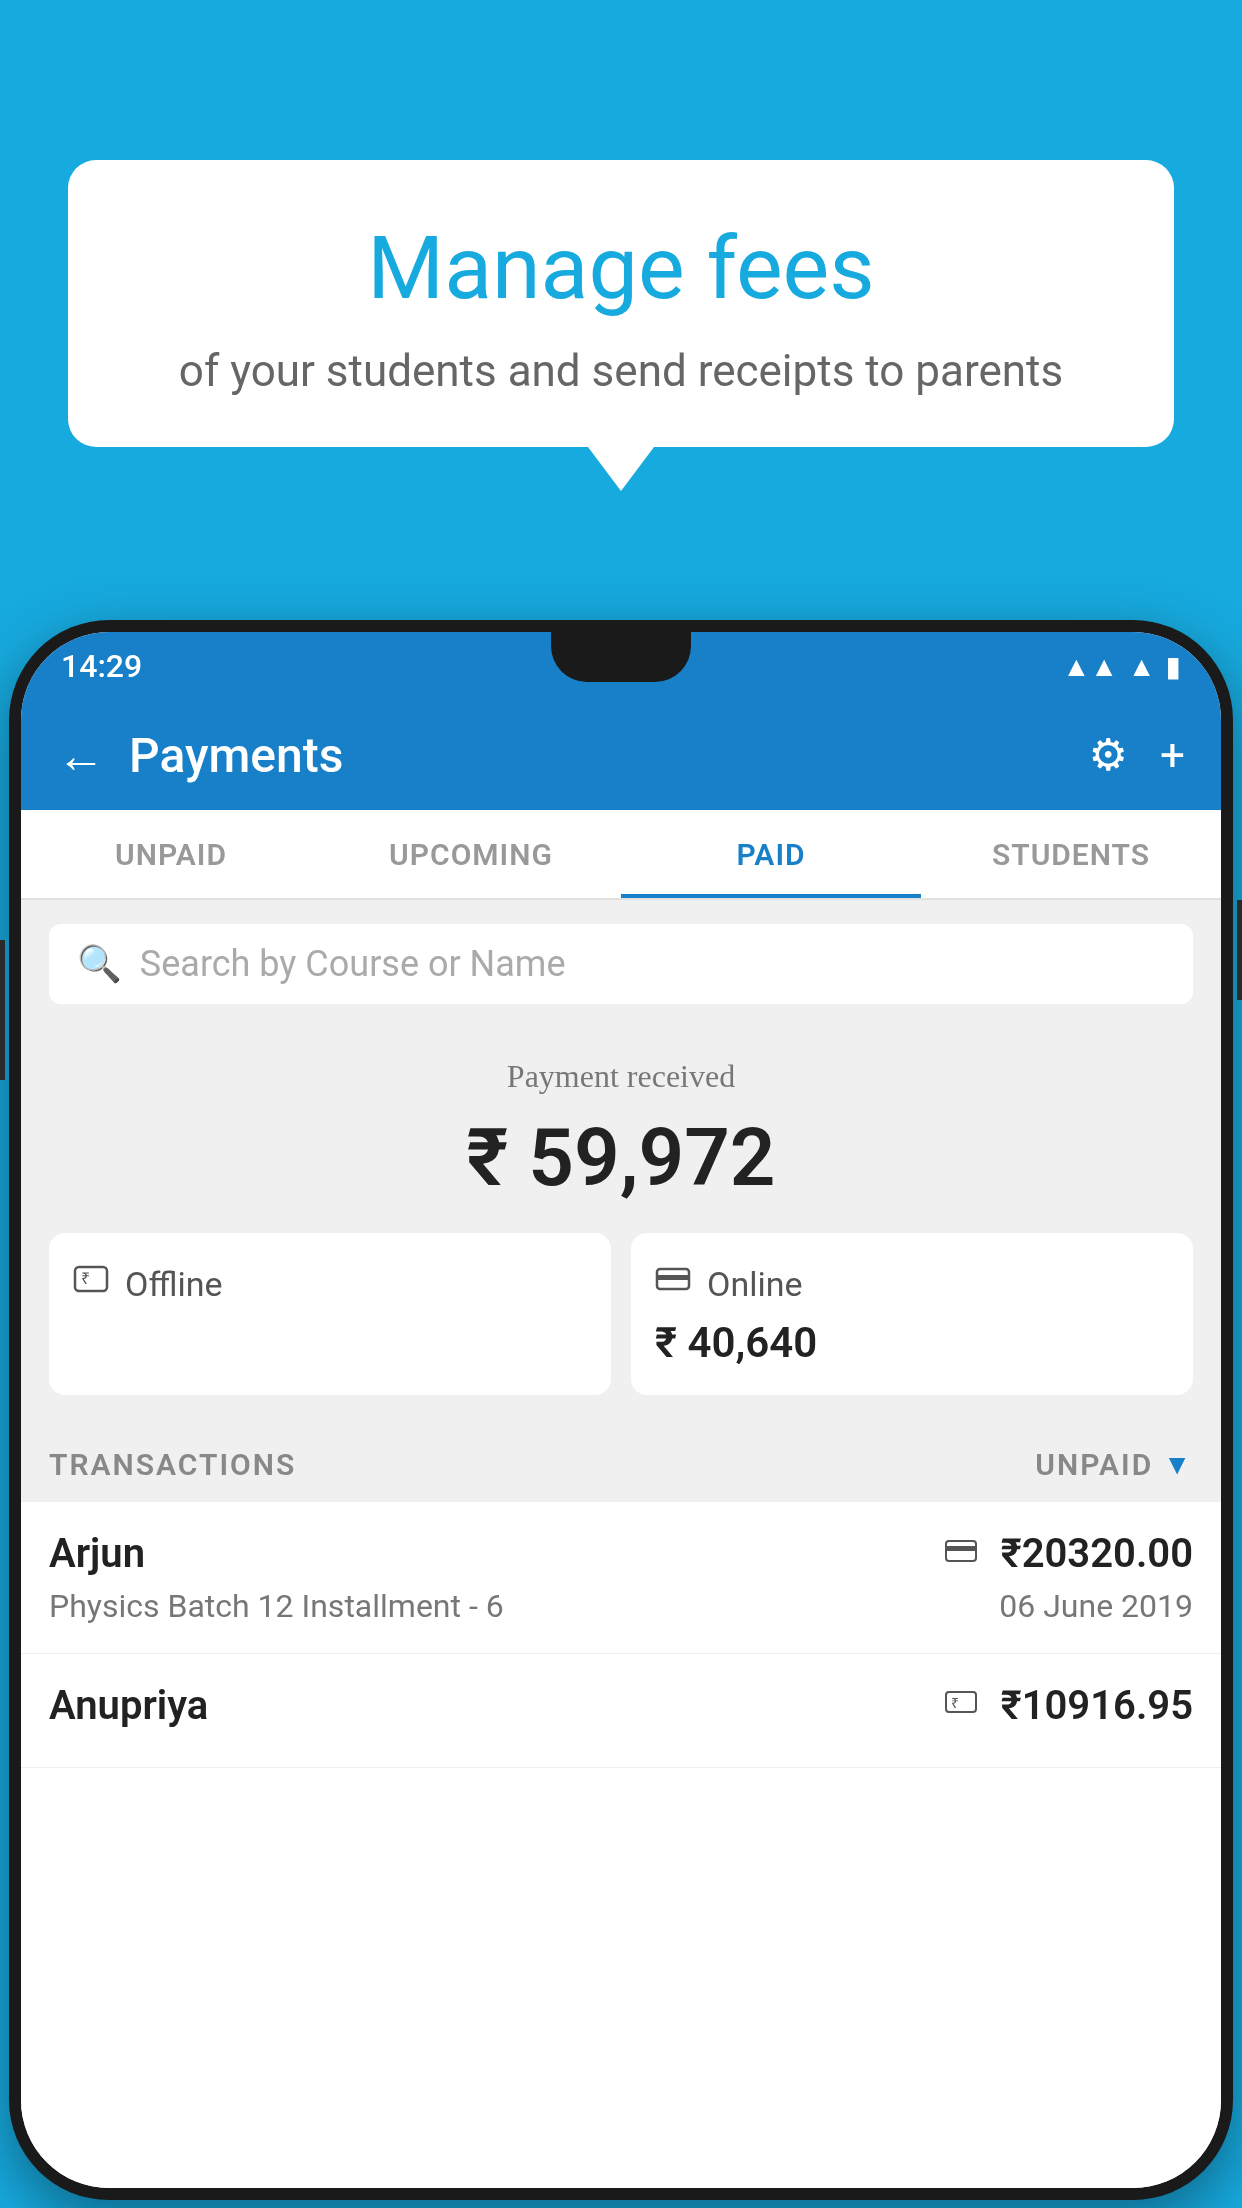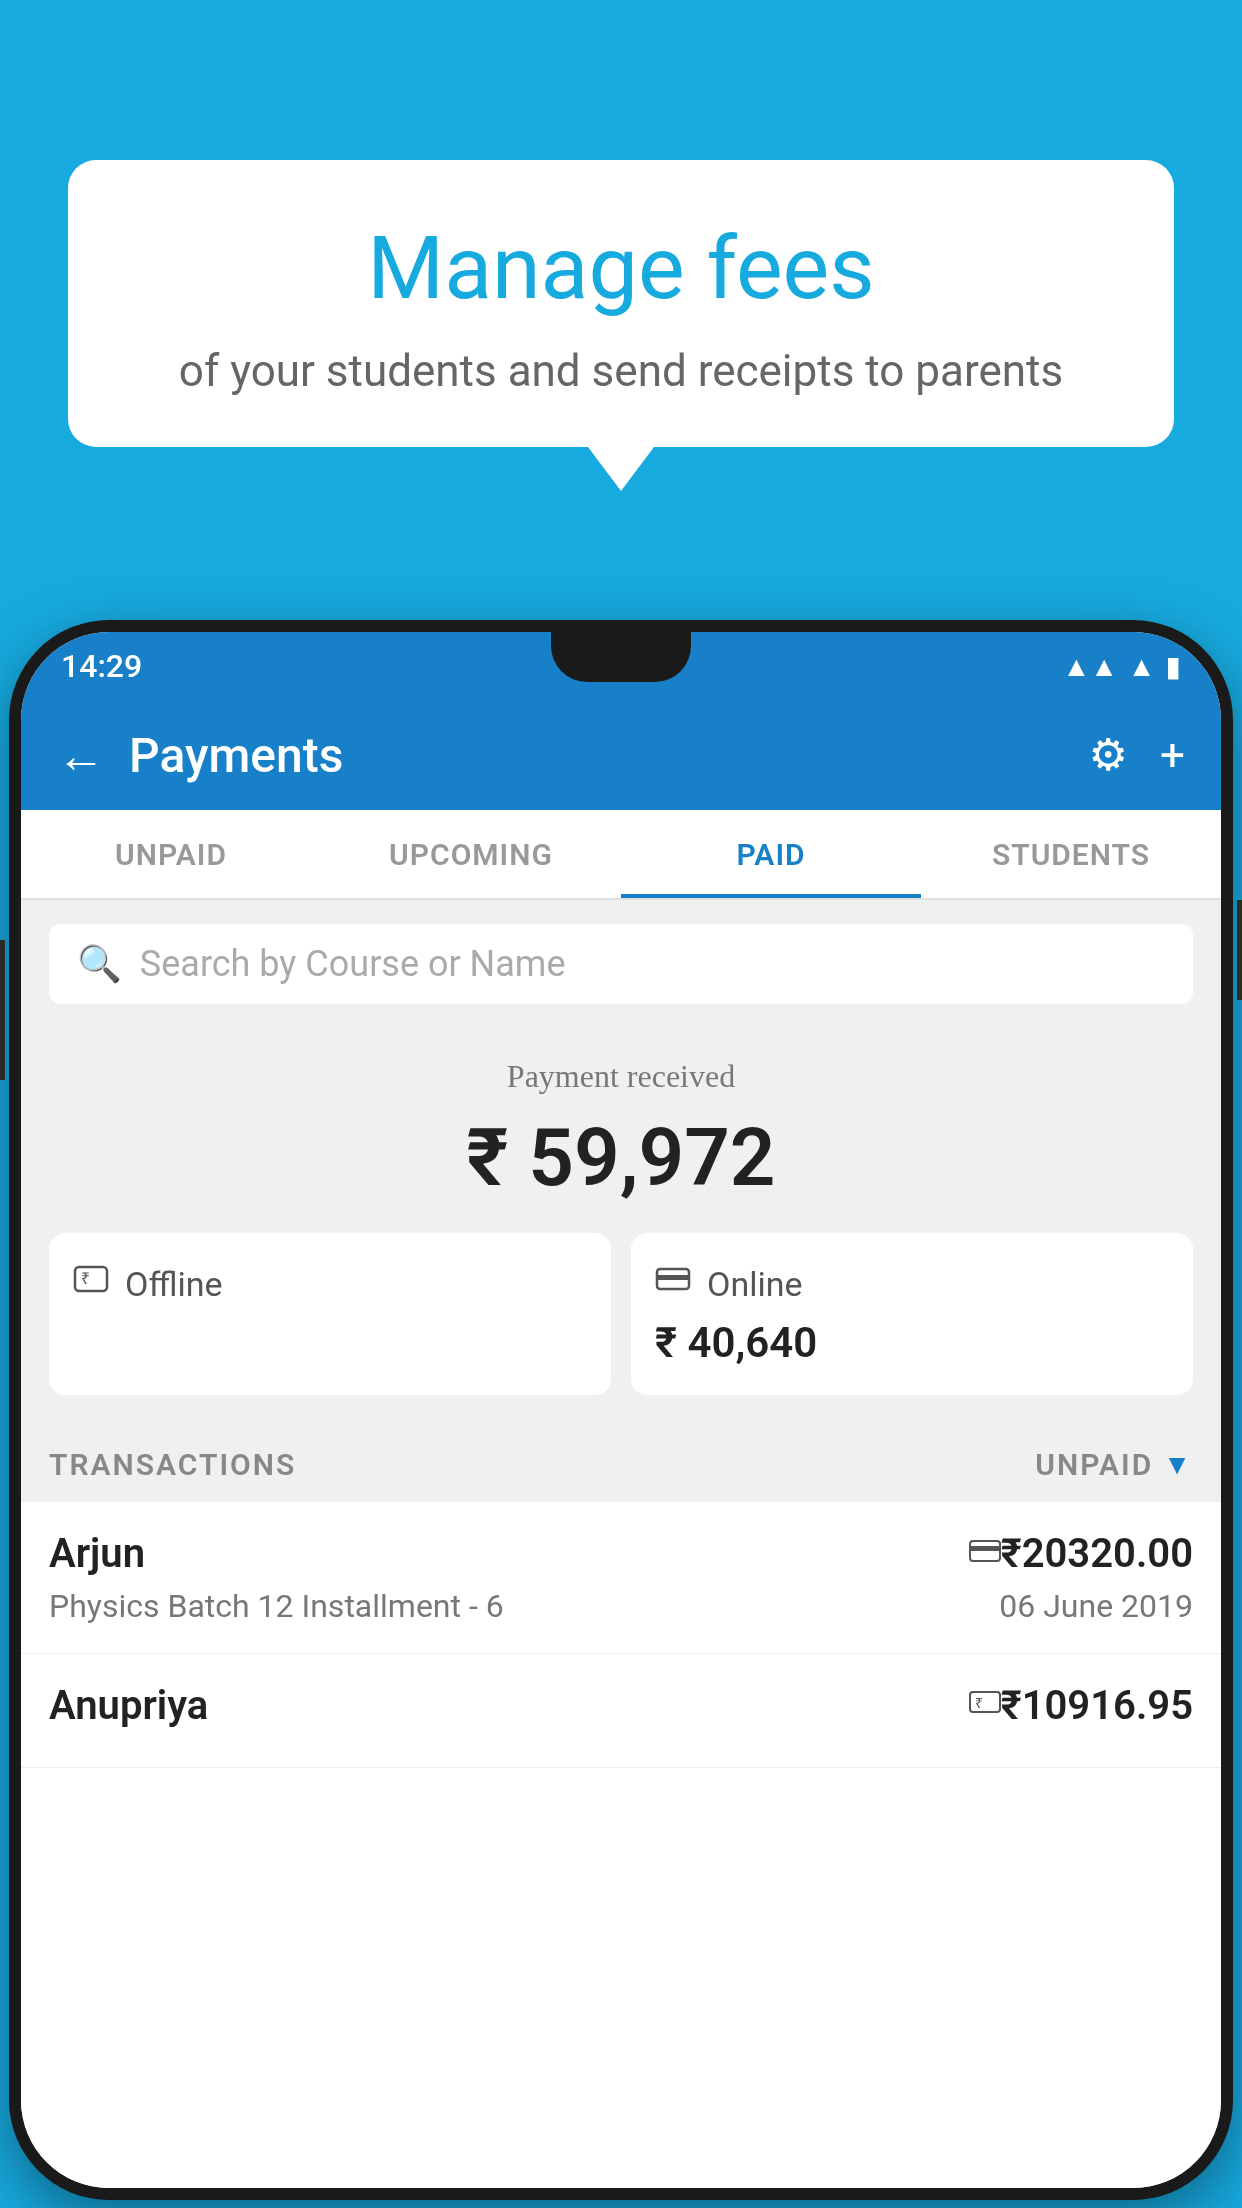--- a/index.html
+++ b/index.html
@@ -322,21 +322,21 @@
       margin-bottom: 10px;
     }
     .transaction-name {
       font-size: 40px;
       font-weight: 600;
       color: #222;
     }
     .transaction-amount-wrapper {
       display: flex;
       align-items: center;
-      gap: 0;
+      gap: 24px;
     }
     .transaction-type-icon {
       font-size: 30px;
       color: #555;
     }
     .transaction-amount {
       font-size: 40px;
       font-weight: 600;
       color: #222;
     }

